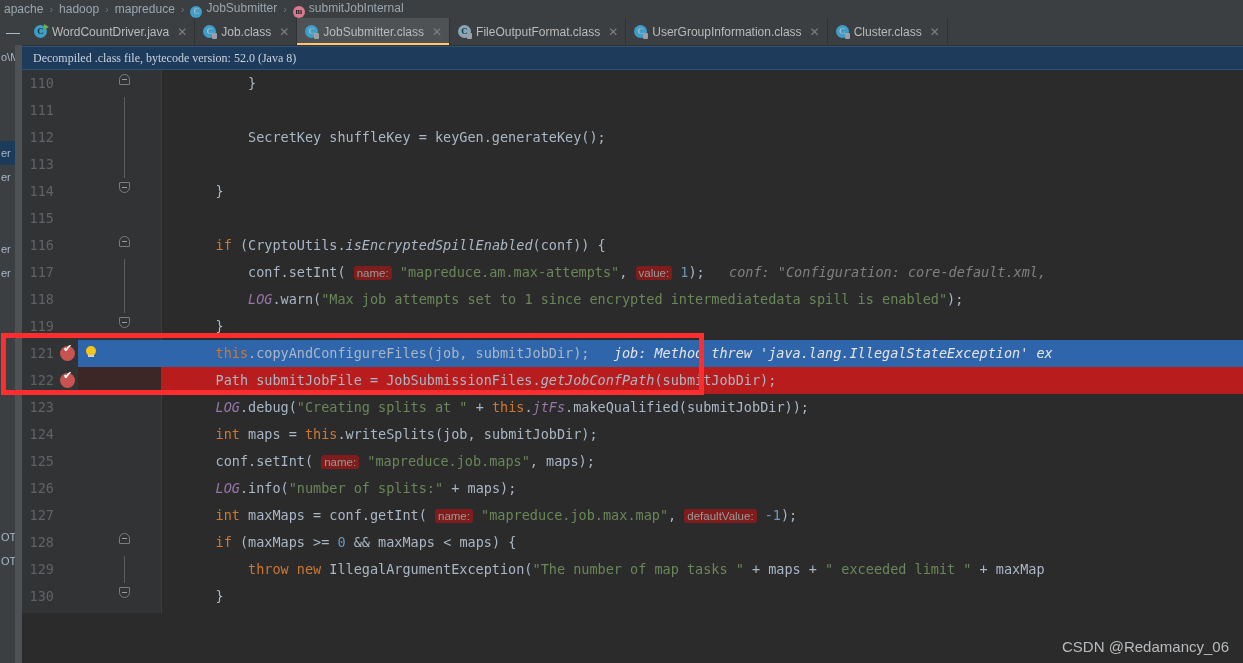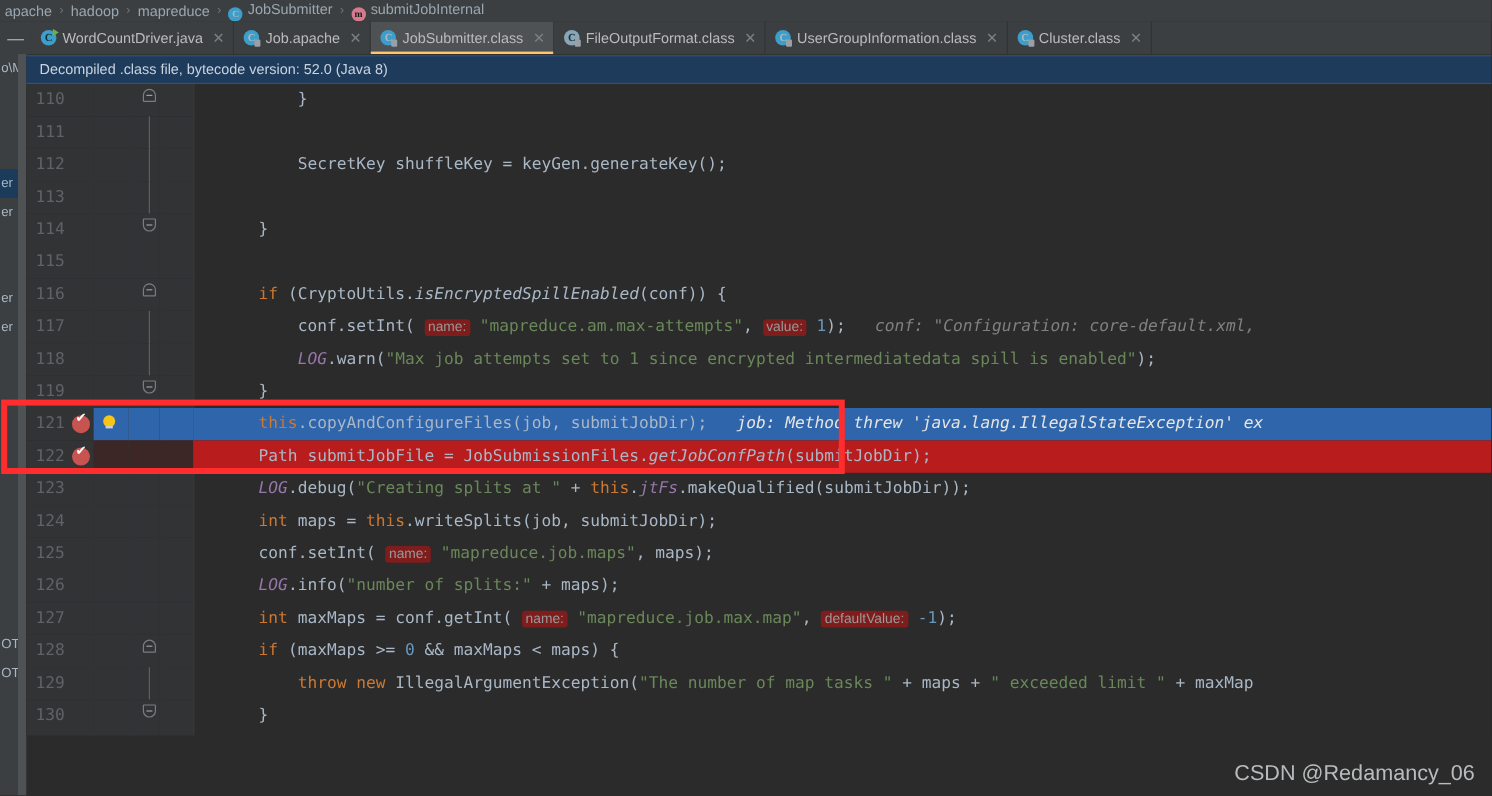--- a/index.html
+++ b/index.html
@@ -43,21 +43,21 @@
     width:0;height:0;border-left:5px solid #6ab04c;
     border-top:3px solid transparent;border-bottom:3px solid transparent;}
   .ficon.cls2{background:#8aa5b5;}
   .ficon.cls2::after{content:"";position:absolute;right:-1px;bottom:-1px;
     width:5px;height:6px;background:#9aa0a6;border-radius:1px;}
 
   
   .banner{position:absolute;left:22px;top:46px;width:1221px;height:24px;
     background:#1f3b5c;border-top:1px solid #2d5277;border-bottom:1px solid #2d5277;
     display:flex;align-items:center;color:#c8d3de;font-size:12px;padding-left:11px;
-    box-sizing:border-box;}
+    box-sizing:border-box;font-family:Liberation Serif, serif;}
 
   
   .leftpanel{position:absolute;left:0;top:45px;width:22px;height:618px;
     background:#3c3f41;overflow:hidden;font-size:11px;color:#a9b7c6;}
   .lp-row{height:24px;line-height:24px;padding-left:1px;white-space:nowrap;
     overflow:hidden;}
   .lp-row.hl{background:#1b3b5a;}
   .lp-edge{position:absolute;right:0;top:0;width:7px;height:100%;background:#4e5254;}
 
   
@@ -111,21 +111,21 @@
   .pln{color:#a9b7c6;}
   .cmt{color:#808080;font-style:italic;}
   .hint{background:#7f1d1d;color:#999999;font-size:11.5px;padding:1px 3px;
      border-radius:3px;font-family:"Liberation Sans",sans-serif;}
   .ghost2{color:#e5e5e5;font-style:italic;}
 
   
   .redbox{position:absolute;left:1px;top:333px;width:703px;height:62px;
     border:5px solid #ff2d2d;box-sizing:border-box;pointer-events:none;z-index:40;}
 
-  .watermark{position:absolute;right:14px;bottom:8px;color:#b9bcbe;font-size:18px;
+  .watermark{position:absolute;right:14px;bottom:8px;color:#b9bcbe;font-size:15px;
     font-family:"Liberation Sans",sans-serif;z-index:30;}
 </style>
 </head>
 <body>
 
 <div id="app">
 
   <div class="breadcrumb" id="breadcrumb">
       <span class="crumb"><span>apache</span></span>
       <span class="crumb-sep">›</span>
@@ -141,21 +141,21 @@
   <div class="tabbar">
     <div class="tb-collapse">—</div>
     <div id="tabs" style="display:flex;">
         <div class="tab">
           <span class="ficon java">C</span>
           <span>WordCountDriver.java</span>
           <span class="close">✕</span>
         </div>
         <div class="tab">
           <span class="ficon cls">C</span>
-          <span>Job.apache</span>
+          <span>Job.class</span>
           <span class="close">✕</span>
         </div>
         <div class="tab sel">
           <span class="ficon cls">C</span>
           <span>JobSubmitter.class</span>
           <span class="close">✕</span>
         </div>
         <div class="tab">
           <span class="ficon cls2">C</span>
           <span>FileOutputFormat.class</span>

